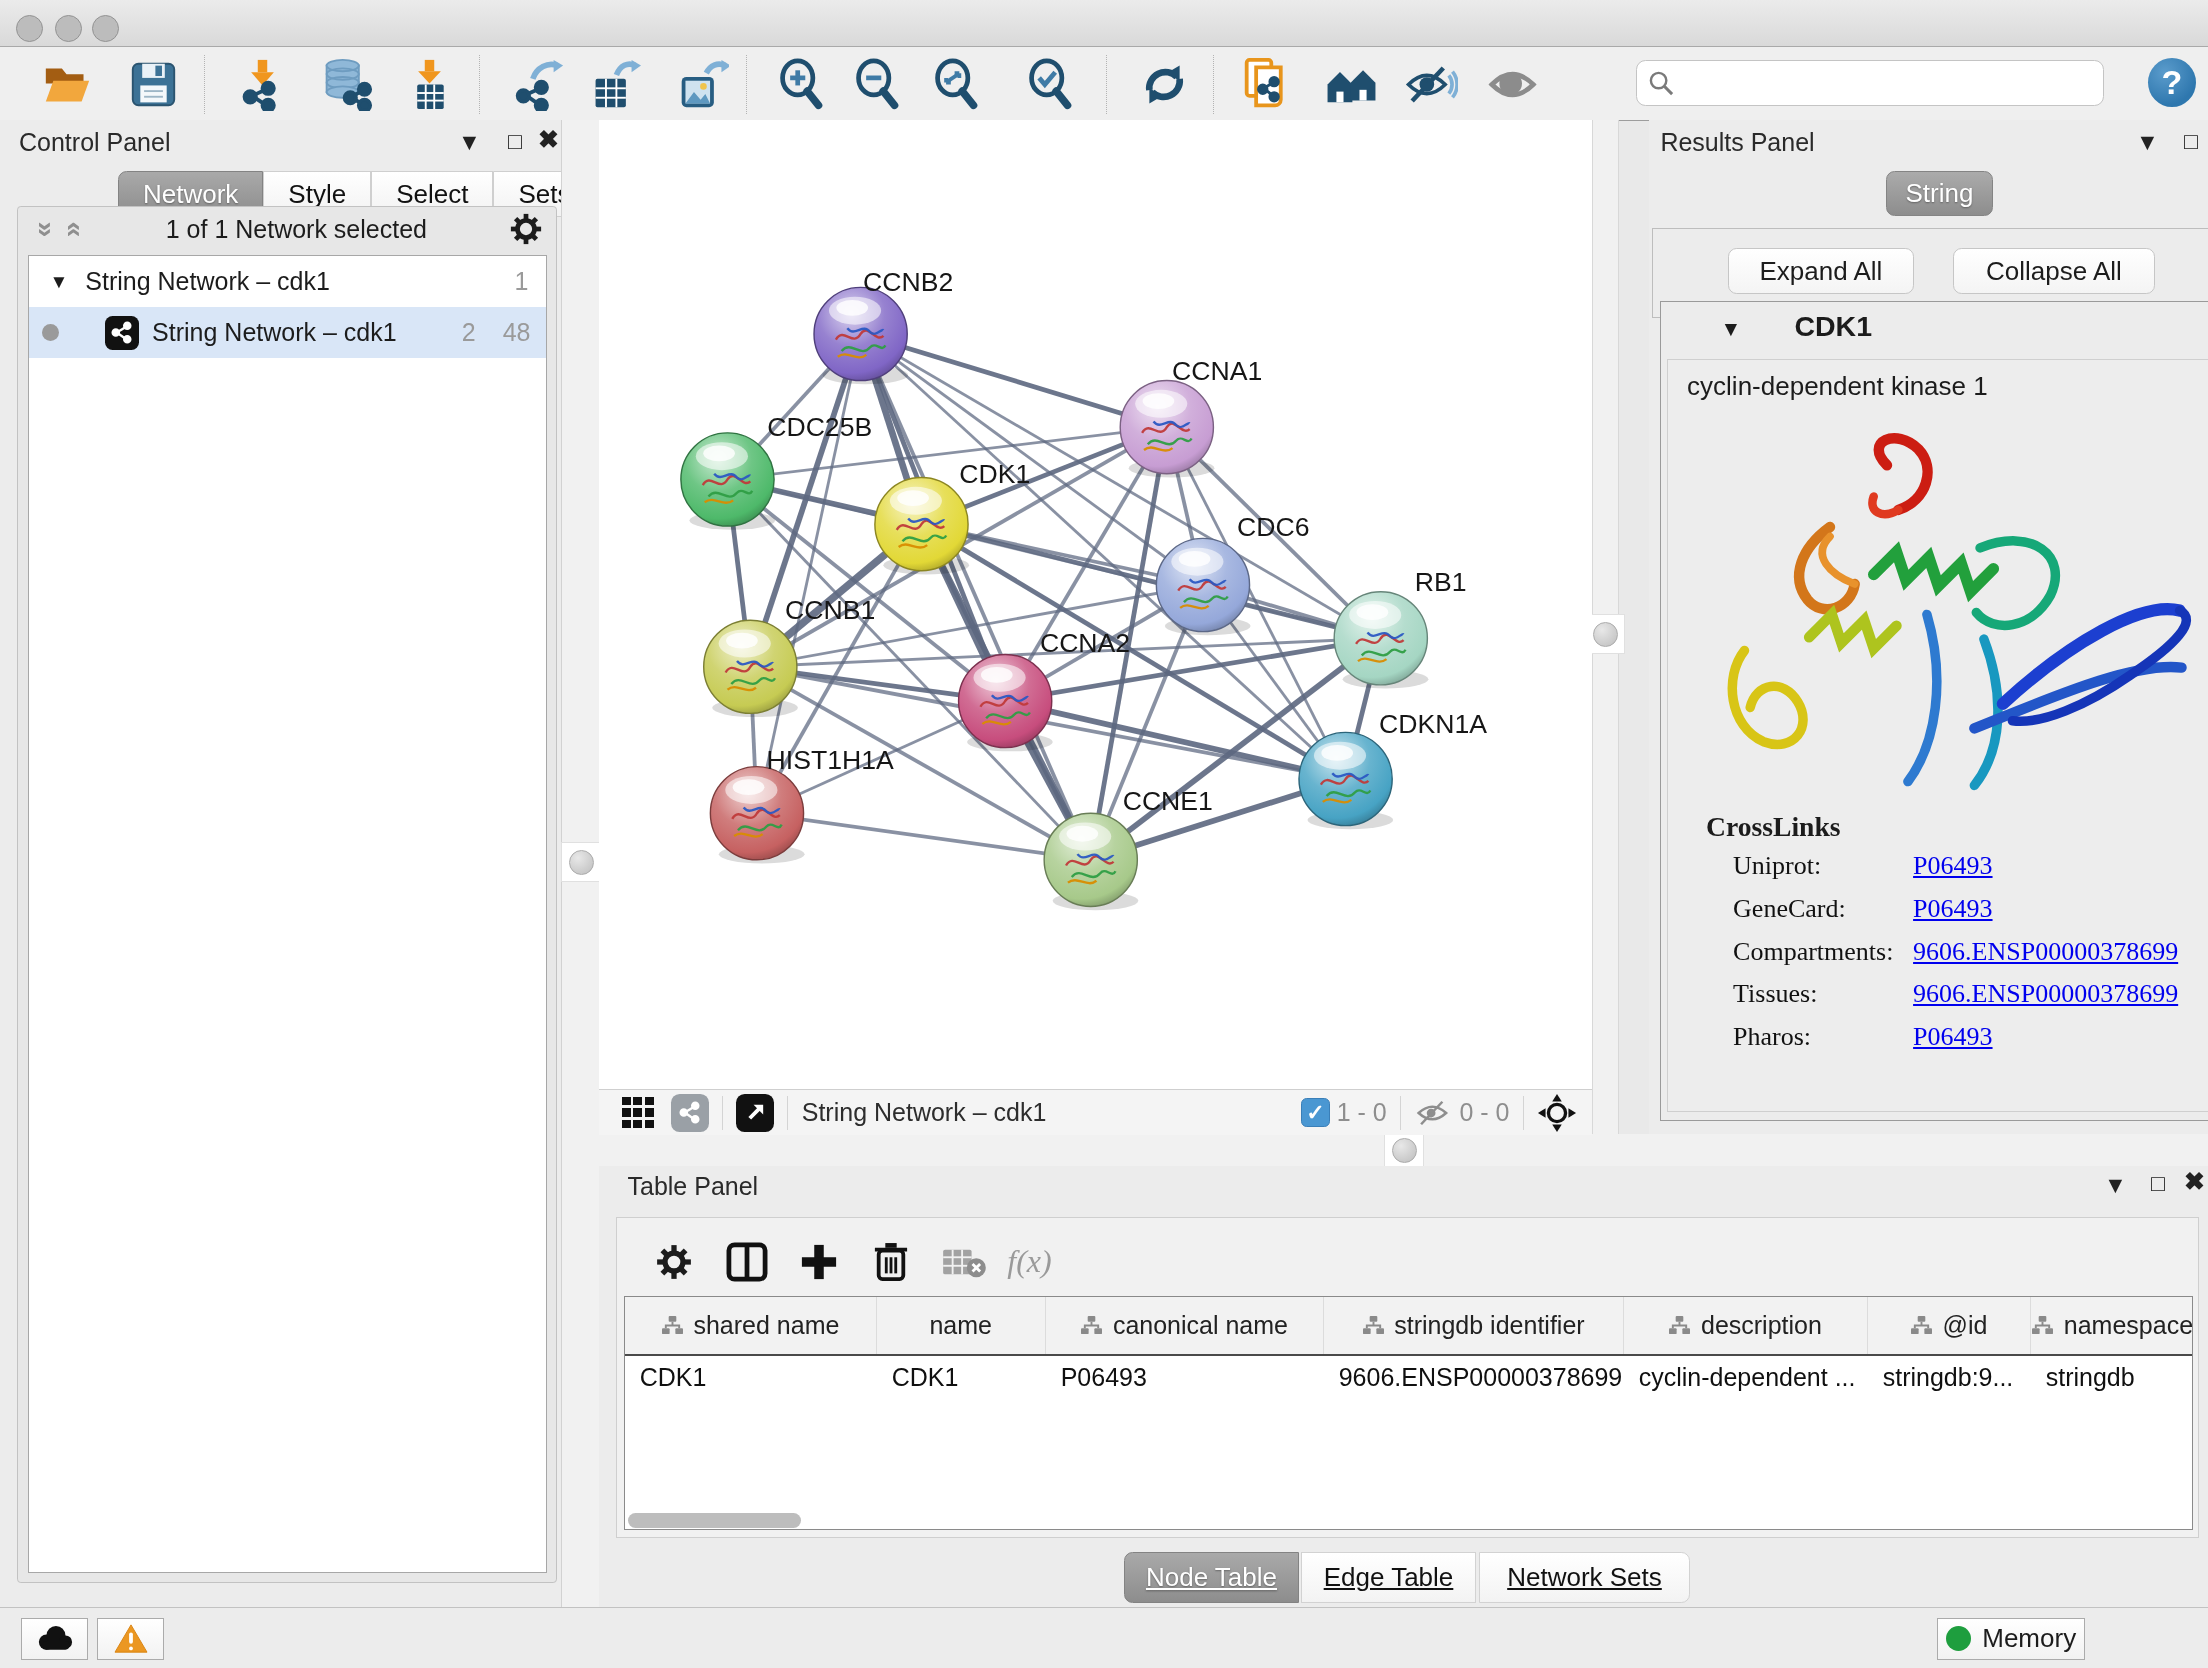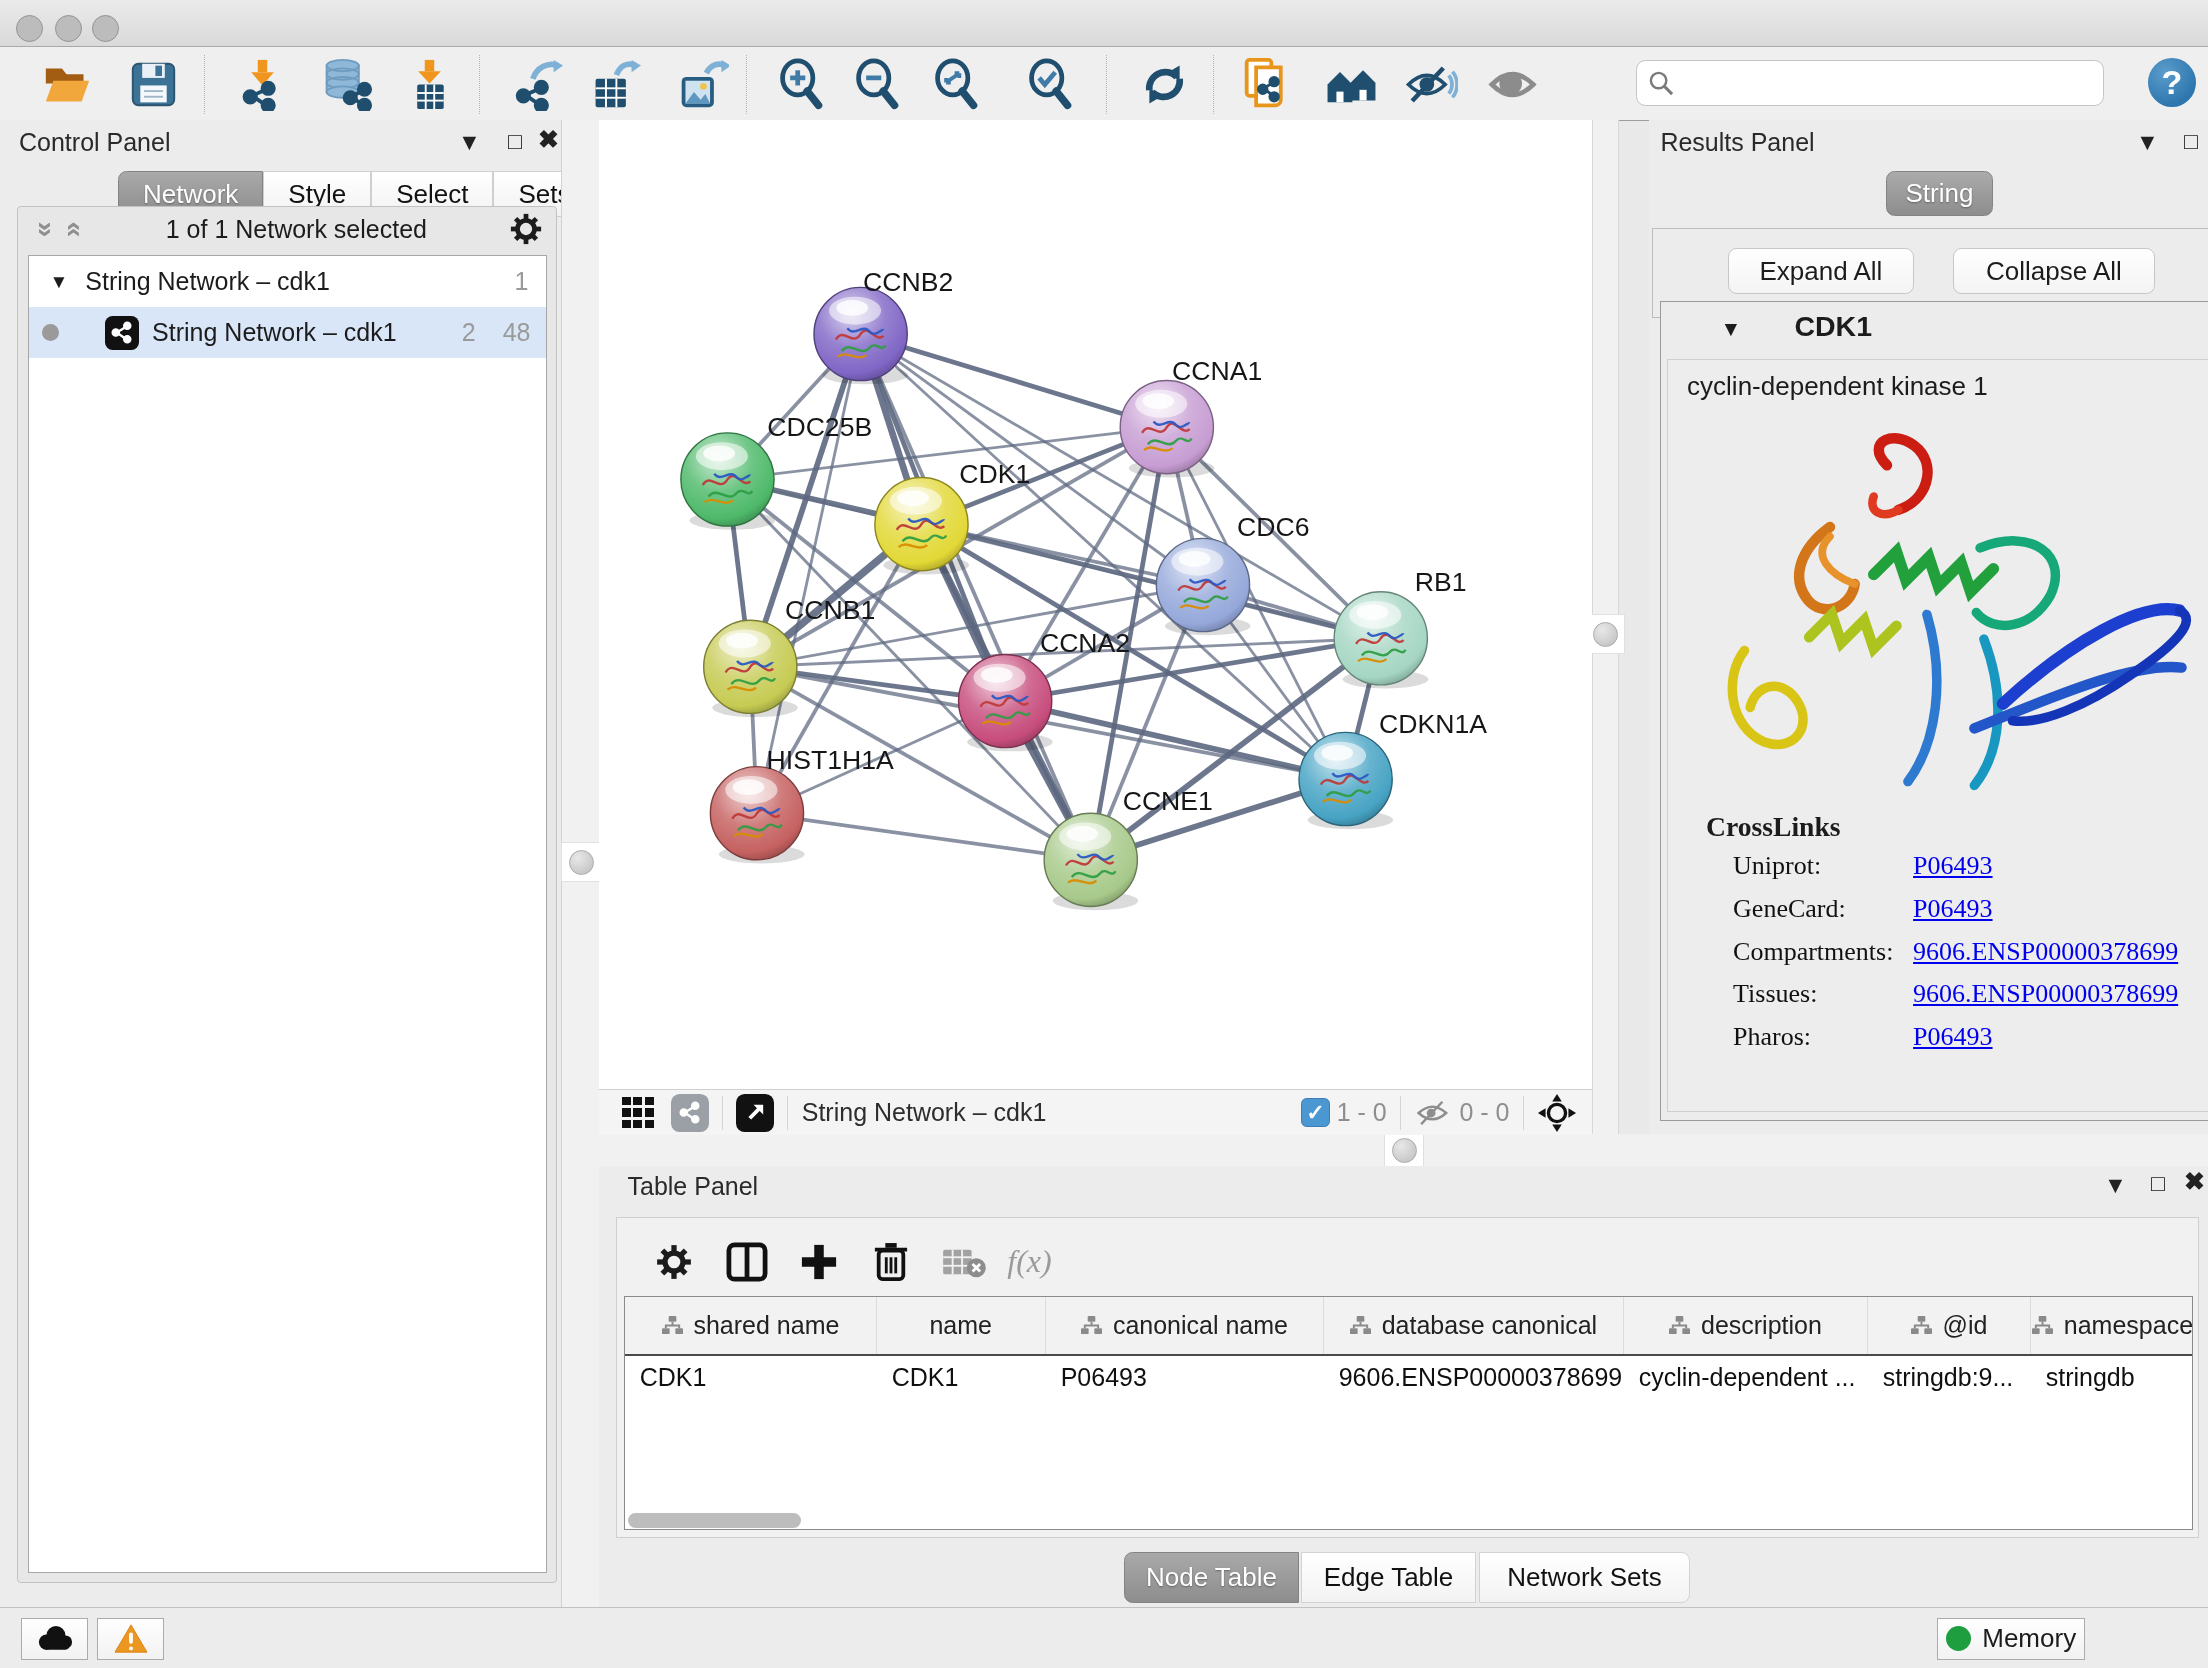--- a/index.html
+++ b/index.html
@@ -99,21 +99,21 @@
   .thead{display:flex;height:59px;background:#f2f2f2;border-bottom:2.9px solid #4a4a4a;box-sizing:border-box;}
   .th{display:flex;align-items:center;justify-content:center;gap:9.5px;font-size:25px;color:#222;
     border-right:1px solid #dcdcdc;box-sizing:border-box;overflow:hidden;white-space:nowrap;flex:none;}
   .trow{display:flex;height:42px;align-items:center;}
   .td{padding-left:15px;font-size:25px;color:#101010;box-sizing:border-box;overflow:hidden;
     white-space:nowrap;flex:none;}
   .hscroll{left:11.4px;top:295px;width:173px;height:15px;border-radius:7.6px;background:#bdbdbd;}
   .bt-tabs{left:0;top:386px;width:1609px;height:51px;}
   .bt-tabs .tab{position:absolute;top:0;height:51px;display:flex;align-items:center;justify-content:center;
     font-size:26px;background:linear-gradient(#ffffff,#f3f3f3);border:1px solid #d2d2d2;color:#111;
-    box-sizing:border-box;}
+    box-sizing:border-box;text-decoration:underline;}
   .bt-tabs .tab.sel{background:linear-gradient(#a9a9a9,#8d8d8d);color:#fff;border-color:#838383;
     text-shadow:0 1px 1.9px rgba(0,0,0,.35);}
   
   .statusbar{left:0;top:1607px;width:2208px;height:61px;background:#ececec;border-top:1px solid #c2c2c2;}
   .sb-btn{top:9.5px;height:42px;background:linear-gradient(#ffffff,#f2f2f2);border:1.9px solid #ababab;
     display:flex;align-items:center;justify-content:center;box-sizing:border-box;}
   .mem-dot{width:25px;height:25px;border-radius:50%;margin-right:11.4px;}
 </style>
 </head>
 <body>
@@ -820,21 +820,21 @@
               </svg>
               <span>canonical name</span>
             </div>
             <div class="th" style="width: 300px;">
               <svg width="23" height="21" viewBox="0 0 24 22">
                 <path d="M12 7 v4 M5 14 v-3 h14 v3" stroke="#8a8a8a" stroke-width="2" fill="none"></path>
                 <rect x="8" y="1" width="8" height="6" rx="1" fill="#8a8a8a"></rect>
                 <rect x="1" y="14" width="8" height="6" rx="1" fill="#8a8a8a"></rect>
                 <rect x="15" y="14" width="8" height="6" rx="1" fill="#8a8a8a"></rect>
               </svg>
-              <span>database canonical</span>
+              <span>stringdb identifier</span>
             </div>
             <div class="th" style="width: 244px;">
               <svg width="23" height="21" viewBox="0 0 24 22">
                 <path d="M12 7 v4 M5 14 v-3 h14 v3" stroke="#8a8a8a" stroke-width="2" fill="none"></path>
                 <rect x="8" y="1" width="8" height="6" rx="1" fill="#8a8a8a"></rect>
                 <rect x="1" y="14" width="8" height="6" rx="1" fill="#8a8a8a"></rect>
                 <rect x="15" y="14" width="8" height="6" rx="1" fill="#8a8a8a"></rect>
               </svg>
               <span>description</span>
             </div>

